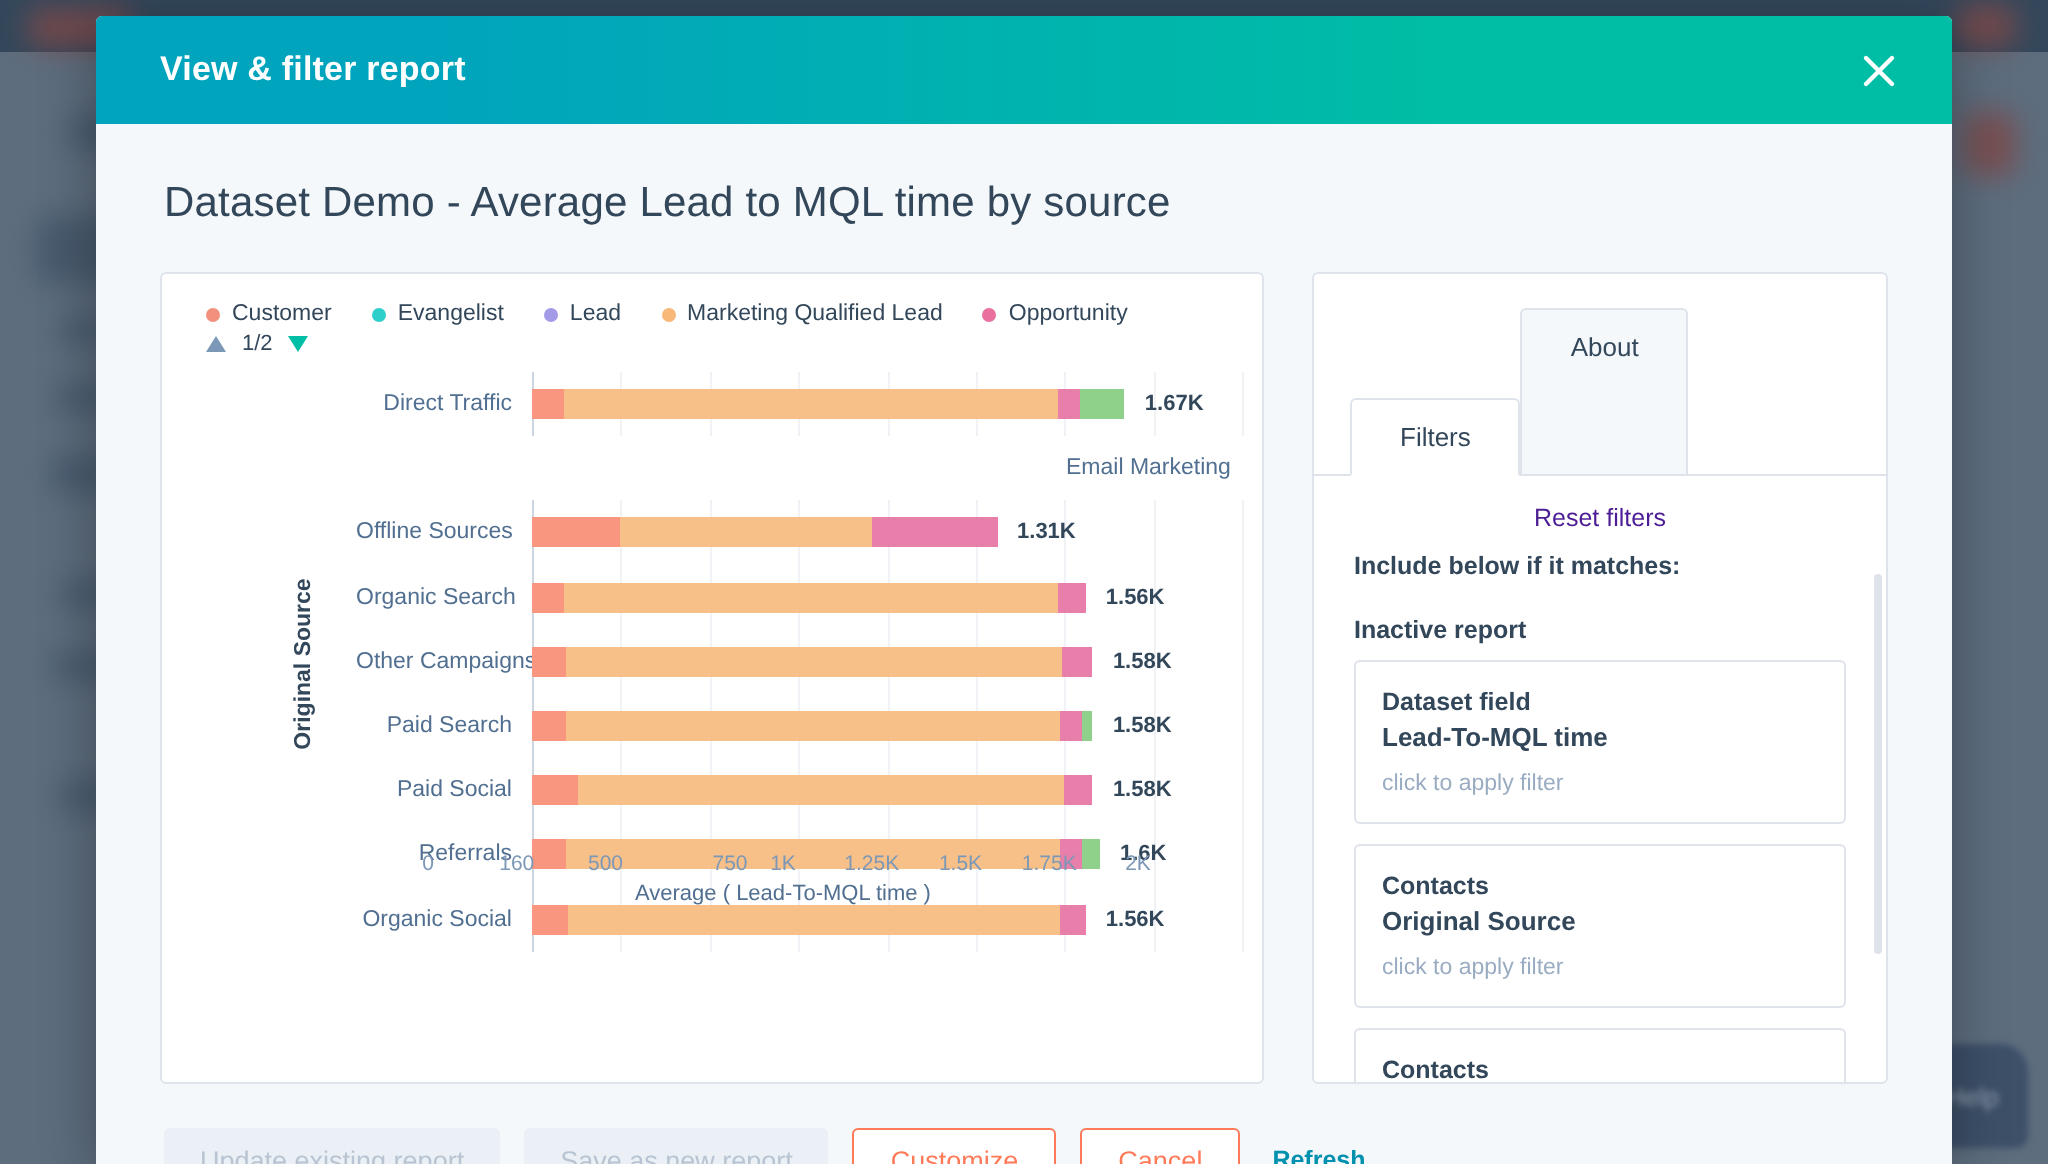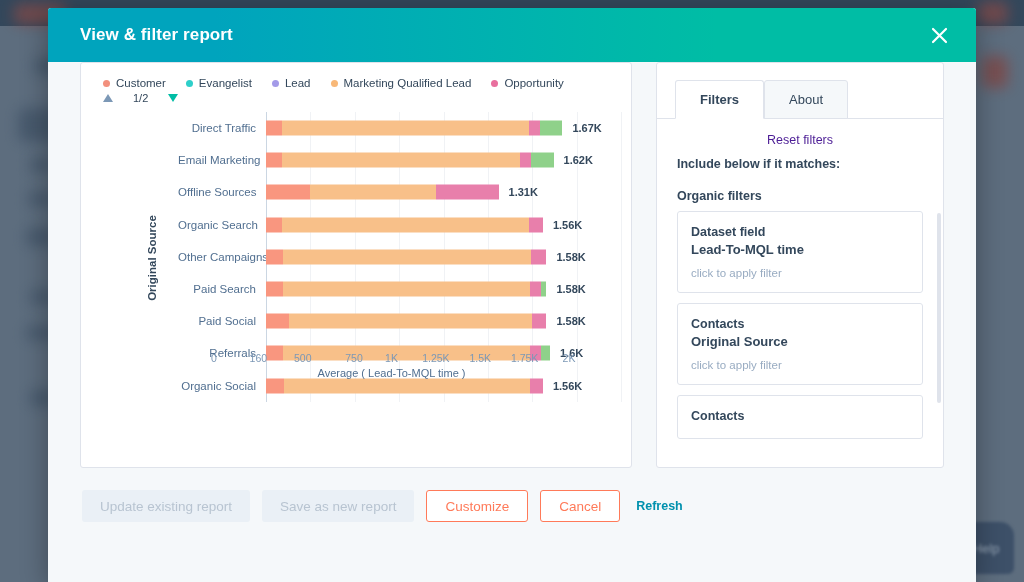--- a/index.html
+++ b/index.html
@@ -44,21 +44,21 @@
   }
   .content-row{display:flex;gap:24px;align-items:flex-start;}
   
   .chart-card{
     width:552px;height:406px;background:#fff;border:1px solid #dfe3eb;border-radius:3px;
     position:relative;box-sizing:border-box;
   }
   .legend{display:flex;flex-wrap:wrap;align-items:center;padding:14px 0 0 22px;gap:0 20px;}
   .legend-item{display:flex;align-items:center;gap:6px;font-size:11.5px;color:#33475b;cursor:pointer;}
   .legend-dot{width:7px;height:7px;border-radius:50%;display:inline-block;}
-  .legend-pager{display:flex;align-items:center;gap:20px;padding:3px 0 0 22px;font-size:11px;color:#33475b;}
+  .legend-pager{display:flex;align-items:center;gap:8px;padding:3px 0 0 22px;font-size:11px;color:#33475b;}
   .tri{width:0;height:0;border-left:5px solid transparent;border-right:5px solid transparent;cursor:pointer;}
   .tri.up{border-bottom:8px solid #7c98b6;}
   .tri.down{border-top:8px solid #00bda5;}
   .plot{position:relative;margin-top:8px;height:292px;}
   .ylabel{
     position:absolute;left:28px;top:50%;transform:translateY(-50%) rotate(-90deg);
     transform-origin:center;font-size:11.5px;font-weight:bold;color:#33475b;white-space:nowrap;
   }
   .rows{position:absolute;left:45px;top:0;right:10px;bottom:0;}
   .row{display:flex;align-items:center;height:32.2px;justify-content:flex-end;}
@@ -83,21 +83,21 @@
   
   .side-card{
     width:288px;height:406px;background:#fff;border:1px solid #dfe3eb;border-radius:3px;
     box-sizing:border-box;position:relative;overflow:hidden;
   }
   .tabs{display:flex;padding:16px 0 0 18px;border-bottom:1px solid #dfe3eb;}
   .tab{
     padding:11px 24px;font-size:13px;color:#33475b;cursor:pointer;
     border:1px solid transparent;border-bottom:none;border-radius:3px 3px 0 0;position:relative;top:1px;
   }
-  .tab.active{background:#fff;border-color:#dfe3eb;border-bottom:1px solid #fff;font-weight:bold;}
+  .tab.active{background:#fff;border-color:#dfe3eb;border-bottom:1px solid #fff;font-weight:normal;margin-top:45px;}
   .tab.inactive{background:#f5f8fa;border-color:#dfe3eb;border-bottom:1px solid #dfe3eb;color:#33475b;}
   .side-inner{padding:0 20px;}
   .reset{text-align:center;font-size:12.5px;color:#4c1d95;padding:14px 0 10px 0;cursor:pointer;}
   .include-lbl{font-size:12.5px;font-weight:bold;color:#33475b;margin-bottom:8px;}
   .select{
     position:relative;height:38px;background:#f5f8fa;border:1px solid #cbd6e2;border-radius:3px;
     display:flex;align-items:center;padding:0 12px;font-size:13.5px;color:#33475b;cursor:pointer;
   }
   .select .caret{
     position:absolute;right:13px;width:0;height:0;
@@ -145,20 +145,21 @@
   <div class="modal-header">
     <div class="htitle">View &amp; filter report</div>
     <div class="close-btn">
       <svg width="17" height="17" viewBox="0 0 17 17" aria-hidden="true">
         <path d="M2 2 L15 15 M15 2 L2 15" stroke="#ffffff" stroke-width="2.2" stroke-linecap="round" fill="none"></path>
       </svg>
     </div>
   </div>
 
   <div class="modal-body">
+    <div class="report-title">Dataset Demo - Average Lead to MQL time by source</div>
 
     <div class="content-row">
 
       <div class="chart-card">
         <div class="legend" id="legend">
             <div class="legend-item">
               <span class="legend-dot" style="background: rgb(242, 144, 125);"></span>
               <span>Customer</span>
             </div>
             <div class="legend-item">
@@ -205,40 +206,20 @@
                     <div class="seg" style="width: 15.975px; background: rgb(249, 150, 127);"></div>
                     <div class="seg" style="width: 246.725px; background: rgb(248, 192, 137);"></div>
                     <div class="seg" style="width: 11.5375px; background: rgb(232, 127, 171);"></div>
                     <div class="seg" style="width: 22.1875px; background: rgb(143, 209, 138);"></div>
                   </div>
                   <div class="valuelbl" style="left: 306.425px;">1.67K</div>
                 </div>
               </div>
               <div class="row">
                 <div class="cat">Email Marketing</div>
-                <div class="track">
-                  <div class="gridlines">
-                    <div class="gridline axis" style="left: 0px;"></div>
-                    <div class="gridline" style="left: 44.375px;"></div>
-                    <div class="gridline" style="left: 88.75px;"></div>
-                    <div class="gridline" style="left: 133.125px;"></div>
-                    <div class="gridline" style="left: 177.5px;"></div>
-                    <div class="gridline" style="left: 221.875px;"></div>
-                    <div class="gridline" style="left: 266.25px;"></div>
-                    <div class="gridline" style="left: 310.625px;"></div>
-                    <div class="gridline" style="left: 355px;"></div>
-                  </div>
-                  <div class="bar" style="left: 0px;">
-                    <div class="seg" style="width: 15.975px; background: rgb(249, 150, 127);"></div>
-                    <div class="seg" style="width: 237.85px; background: rgb(248, 192, 137);"></div>
-                    <div class="seg" style="width: 11.5375px; background: rgb(232, 127, 171);"></div>
-                    <div class="seg" style="width: 22.1875px; background: rgb(143, 209, 138);"></div>
-                  </div>
-                  <div class="valuelbl" style="left: 297.55px;">1.62K</div>
-                </div>
               </div>
               <div class="row">
                 <div class="cat">Offline Sources</div>
                 <div class="track">
                   <div class="gridlines">
                     <div class="gridline axis" style="left: 0px;"></div>
                     <div class="gridline" style="left: 44.375px;"></div>
                     <div class="gridline" style="left: 88.75px;"></div>
                     <div class="gridline" style="left: 133.125px;"></div>
                     <div class="gridline" style="left: 177.5px;"></div>
@@ -390,40 +371,40 @@
                 </div>
               </div>
             </div>
         </div>
 
         <div class="xaxis">
           <div class="xticks" id="xticks">
               <div class="xtick" style="left: 0px;">0</div>
               <div class="xtick" style="left: 44.375px;">160</div>
               <div class="xtick" style="left: 88.75px;">500</div>
-              <div class="xtick" style="left: 140px;">750</div>
+              <div class="xtick" style="left: 151px;">750</div>
               <div class="xtick" style="left: 177.5px;">1K</div>
               <div class="xtick" style="left: 221.875px;">1.25K</div>
               <div class="xtick" style="left: 266.25px;">1.5K</div>
               <div class="xtick" style="left: 310.625px;">1.75K</div>
               <div class="xtick" style="left: 355px;">2K</div>
             </div>
           <div class="xtitle">Average ( Lead-To-MQL time )</div>
         </div>
       </div>
 
       <div class="side-card">
         <div class="tabs" id="tabs">
             <div class="tab active">Filters</div>
             <div class="tab inactive">About</div>
           </div>
         <div class="side-inner">
           <div class="reset">Reset filters</div>
           <div class="include-lbl">Include below if it matches:</div>
-          <div class="inactive-lbl">Organic filters</div>
+          <div class="inactive-lbl">Inactive report</div>
           <div id="filters">
               <div class="filter-card">
                 <div class="fc-obj">Dataset field</div>
                 <div class="fc-field">Lead-To-MQL time</div>
                 <div class="fc-hint">click to apply filter</div>
               </div>
               <div class="filter-card">
                 <div class="fc-obj">Contacts</div>
                 <div class="fc-field">Original Source</div>
                 <div class="fc-hint">click to apply filter</div>

